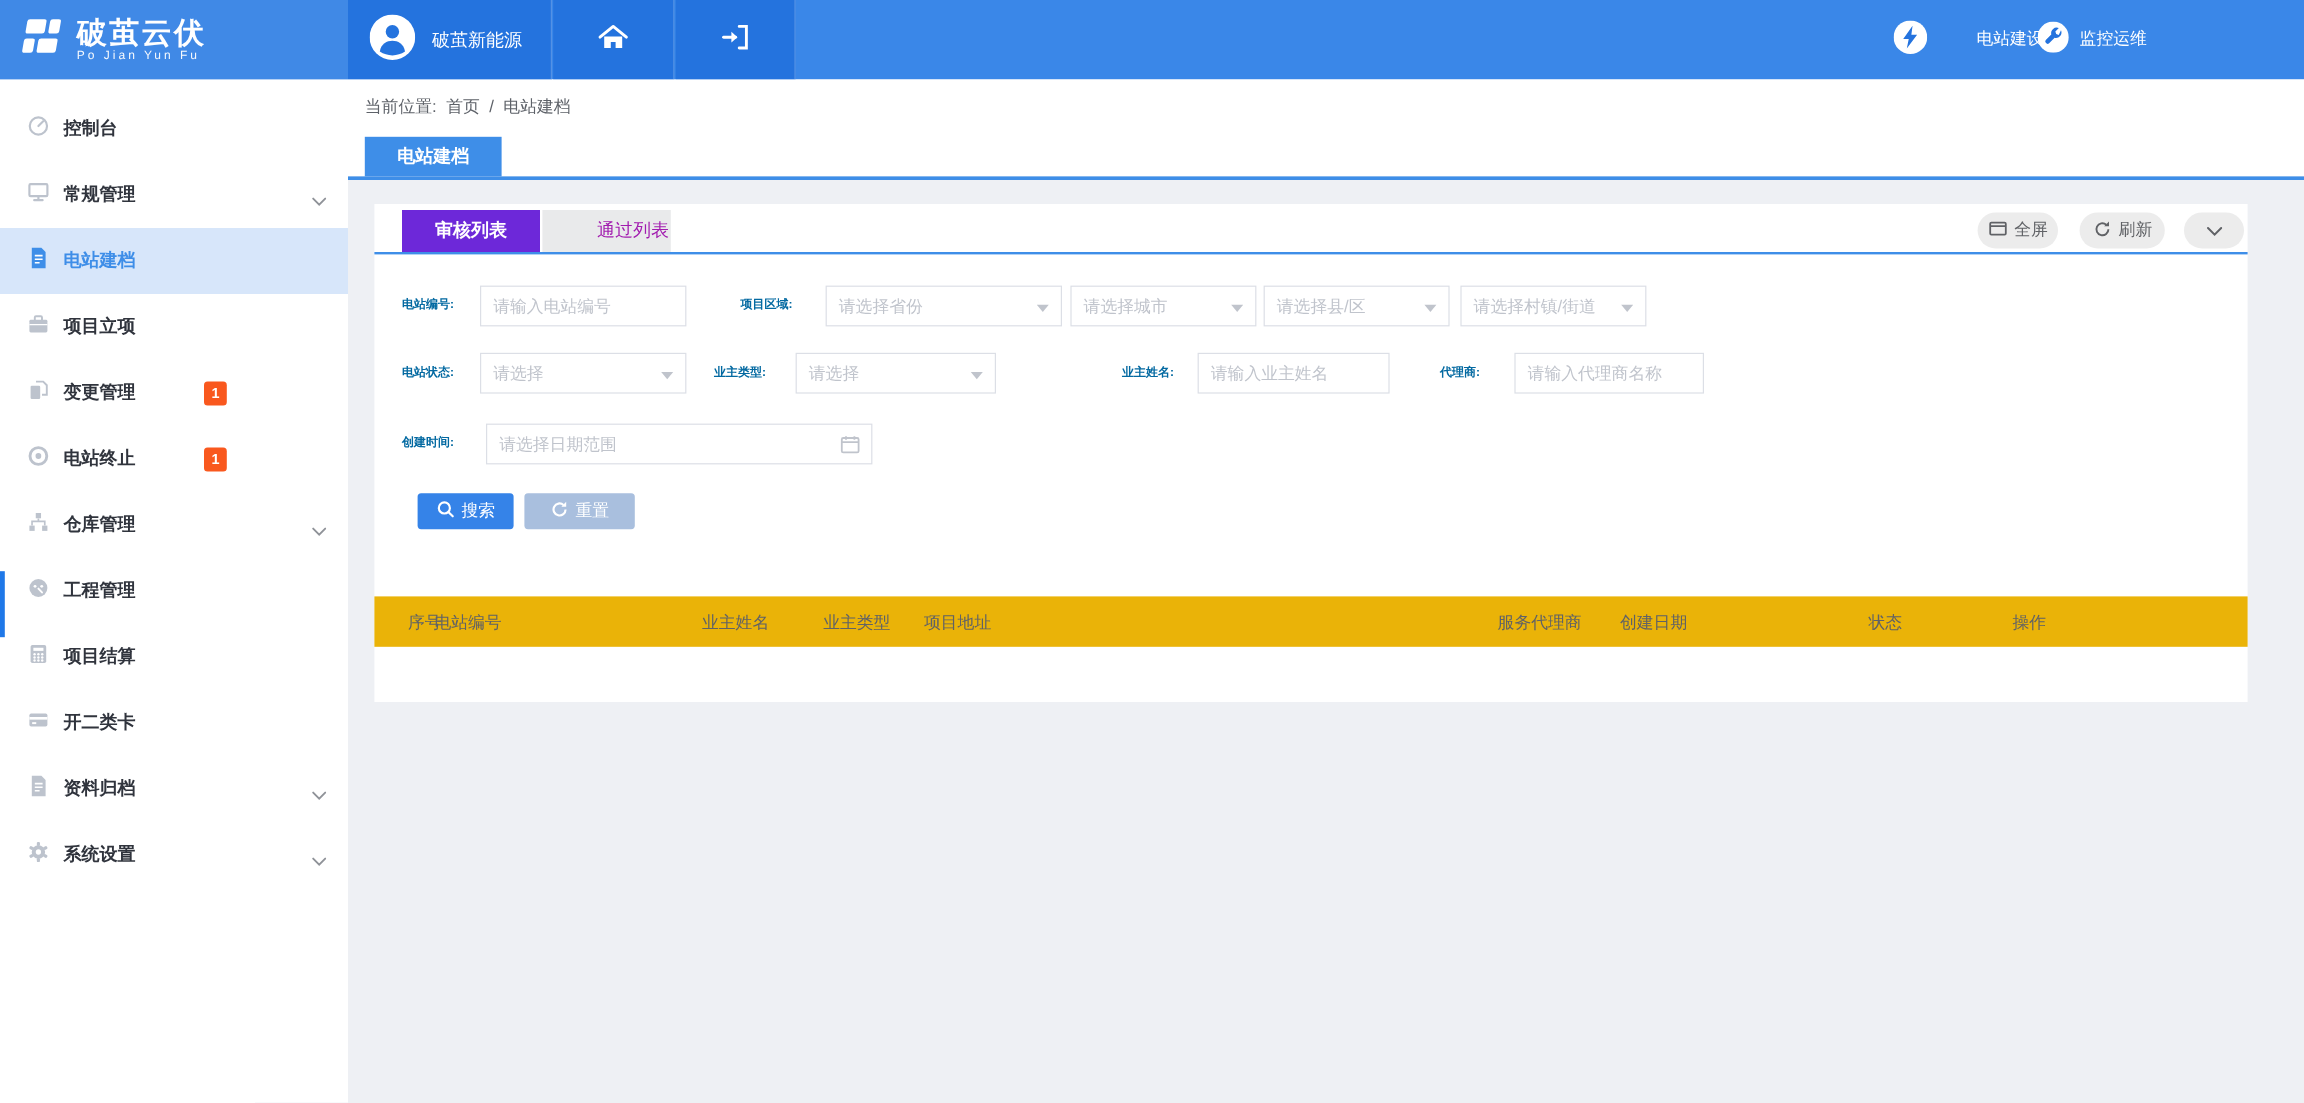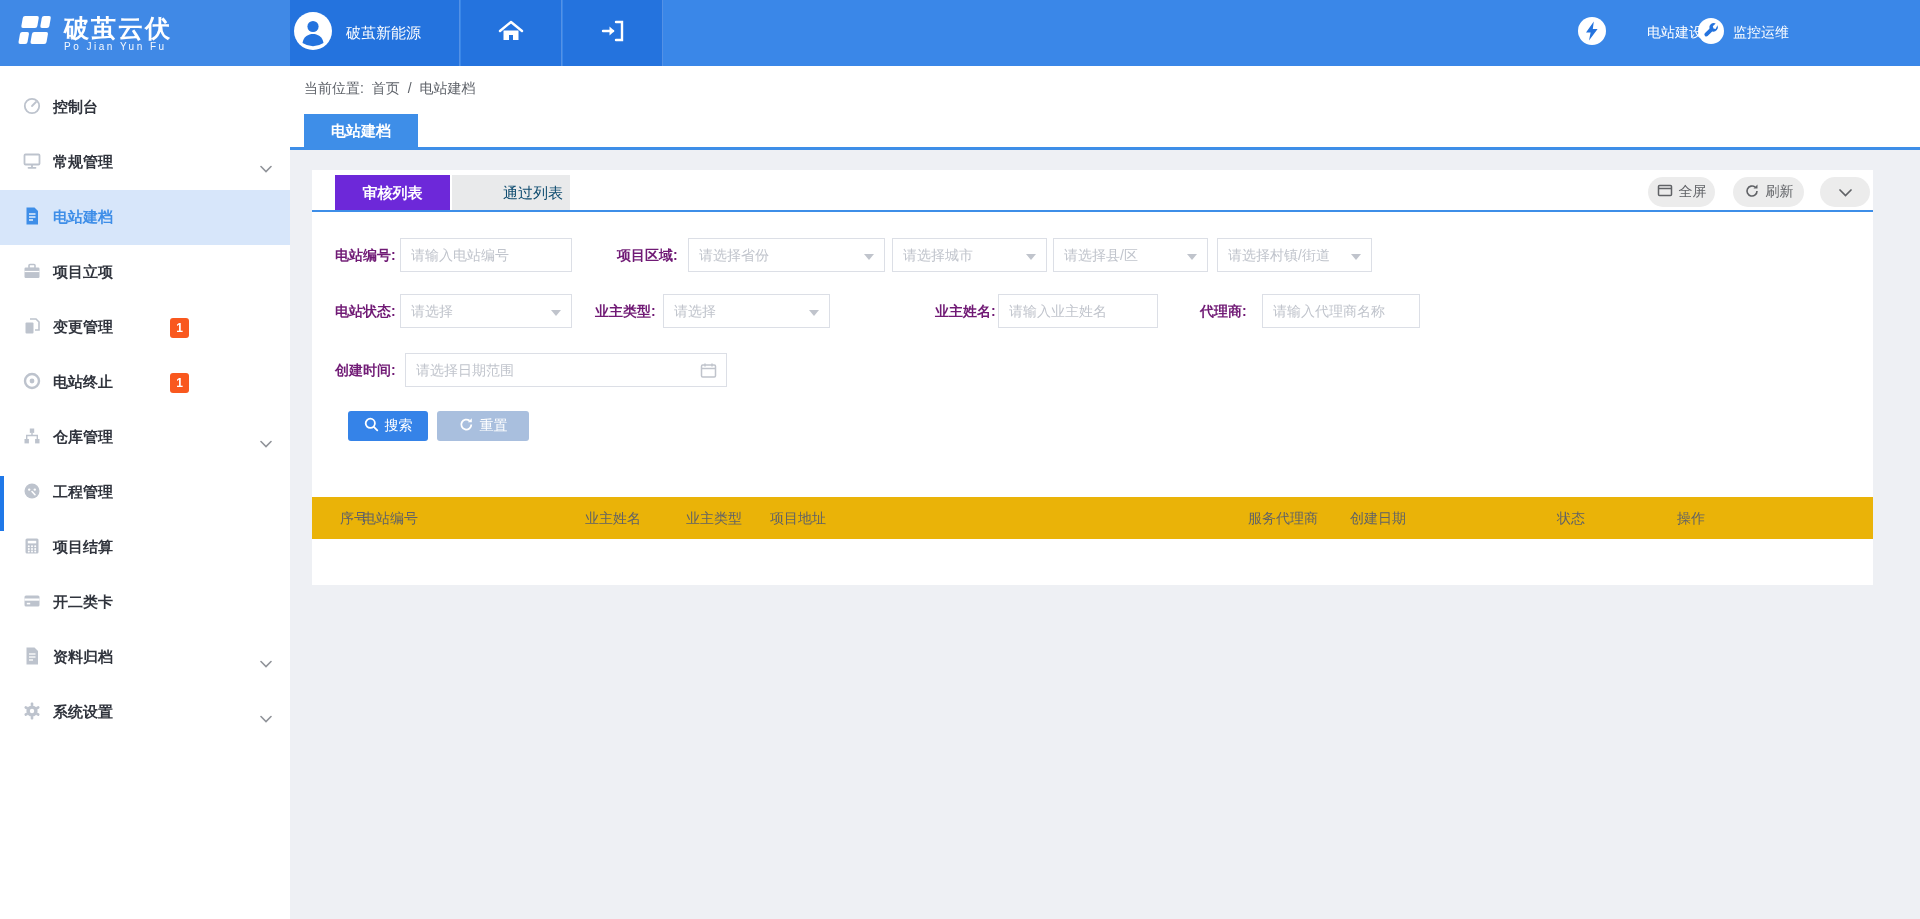--- a/index.html
+++ b/index.html
@@ -5,21 +5,21 @@
   * { margin:0; padding:0; box-sizing:border-box; }
   html,body { width:1920px; height:919px; font-family:"Liberation Sans","DejaVu Sans",sans-serif; background:#EEF0F4; overflow:hidden; position:relative; }
 
   
   #header { position:absolute; top:0; left:0; width:1920px; height:66px; background:#3A87E8; z-index:10; }
   #logo-sec { position:absolute; left:0; top:0; width:290px; height:66px; background:#4089E6; display:flex; align-items:center; padding-left:14px; }
   #logo-text { margin-left:8px; color:#fff; }
   #logo-title { font-size:25px; font-weight:bold; letter-spacing:2px; line-height:26px; }
   #logo-sub { font-size:10px; letter-spacing:2.5px; opacity:.95; }
   .hsec { position:absolute; top:0; height:66px; background:#2473DE; display:flex; align-items:center; justify-content:center; border-right:1px solid rgba(255,255,255,.22); }
-  #user-sec { left:290px; width:170px; justify-content:flex-start; padding-left:4px; }
+  #user-sec { left:290px; width:170px; justify-content:flex-start; padding-left:18px; }
   #user-name { color:#fff; font-size:15px; margin-left:14px; }
   #home-sec { left:461px; width:101px; }
   #login-sec { left:563px; width:100px; }
   .hmode { position:absolute; top:0; height:66px; display:flex; align-items:center; cursor:pointer; }
   #mode-build { left:1578px;gap:32px; }
   #mode-ops { left:1698px; }
   .hmode-label { color:#fff; font-size:14px; margin-left:9px; }
 
   
   #sidebar { position:absolute; top:66px; left:0; width:290px; height:853px; background:#fff; }
@@ -36,29 +36,29 @@
   #breadcrumb { position:absolute; left:304px; top:80px; font-size:14px; color:#5E6269; }
   #breadcrumb span { margin-right:4px; }
   #crumb-home { cursor:pointer; }
   #page-tab { position:absolute; left:304px; top:114px; width:114px; height:33px; background:#3E8EE8; color:#fff; font-size:15px; font-weight:bold; text-align:center; line-height:33px; cursor:pointer; }
   #tab-underline { position:absolute; left:290px; top:147px; width:1630px; height:3px; background:#3E8EE8; }
 
   
   #panel { position:absolute; left:312px; top:170px; width:1561px; height:415px; background:#fff; }
   .ptab { position:absolute; top:5px; height:35px; text-align:center; line-height:35px; font-size:15px; cursor:pointer; }
   #ptab-audit { left:23px; width:115px; background:#6d28d9; color:#fff; font-weight:bold; }
-  #ptab-pass { left:140px; width:118px; background:#E9EAEB; color:#0c4a6e;padding-left:44px; }
+  #ptab-pass { left:140px; width:107px; background:#E9EAEB; color:#a21caf;padding-left:44px; }
   #ptab-line { position:absolute; left:0; top:40px; width:1561px; height:2px; background:#3E8EE8; }
   .pill { position:absolute; top:7px; height:30px; background:#ECECEC; border-radius:15px; display:flex; align-items:center; justify-content:center; gap:6px; color:#606266; font-size:14px; cursor:pointer; }
   #pill-full { left:1336px; width:67px; }
   #pill-refresh { left:1421px; width:71px; }
   #pill-chev { left:1508px; width:50px; }
 
   
-  .flabel { position:absolute; height:34px; line-height:34px; font-size:14px; font-weight:600; color:#701a75; }
+  .flabel { position:absolute; height:34px; line-height:34px; font-size:10px; font-weight:600; color:#0369a1; }
   .finput { position:absolute; height:34px; border:1px solid #DCDFE6; background:#fff; font-size:14px; color:#606266; padding:0 10px; outline:none; font-family:"Liberation Sans","DejaVu Sans",sans-serif; }
   .finput::placeholder { color:#C0C4CC; }
   .fselect { position:absolute; height:34px; border:1px solid #DCDFE6; background:#fff; line-height:32px; font-size:14px; color:#C0C4CC; padding:0 26px 0 10px; cursor:pointer; white-space:nowrap; overflow:hidden; }
   .caret { position:absolute; right:10px; top:15px; width:0; height:0; border-left:5px solid transparent; border-right:5px solid transparent; border-top:6px solid #C0C4CC; }
   .r1 { top:68px; } .r2 { top:124px; } .r3 { top:183px; }
   #cal-icon { position:absolute; left:388px; top:192px; }
   .btn { position:absolute; top:241px; height:30px; border:none; border-radius:3px; color:#fff; font-size:14px; display:flex; align-items:center; justify-content:center; gap:6px; cursor:pointer; font-family:"Liberation Sans","DejaVu Sans",sans-serif; }
   #btn-search { left:36px; width:80px; background:#3583E8; }
   #btn-reset { left:125px; width:92px; background:#A9BFDE; }
 

